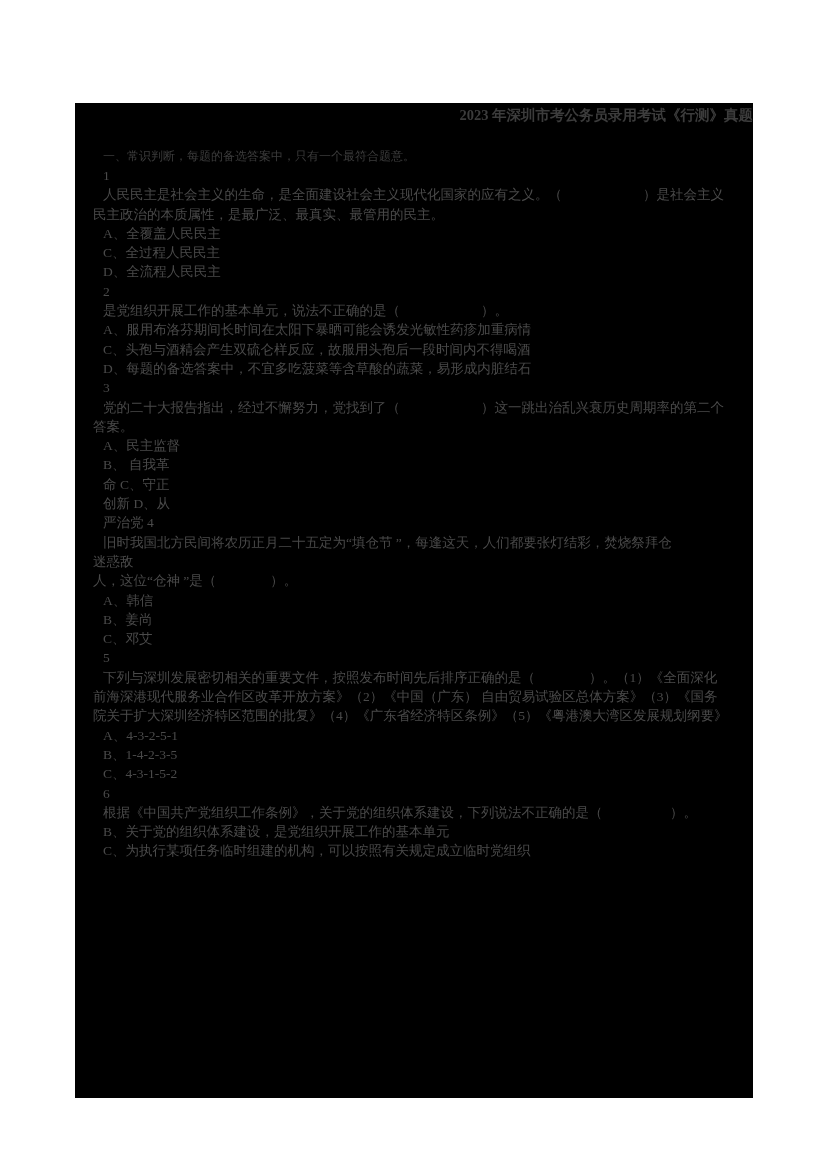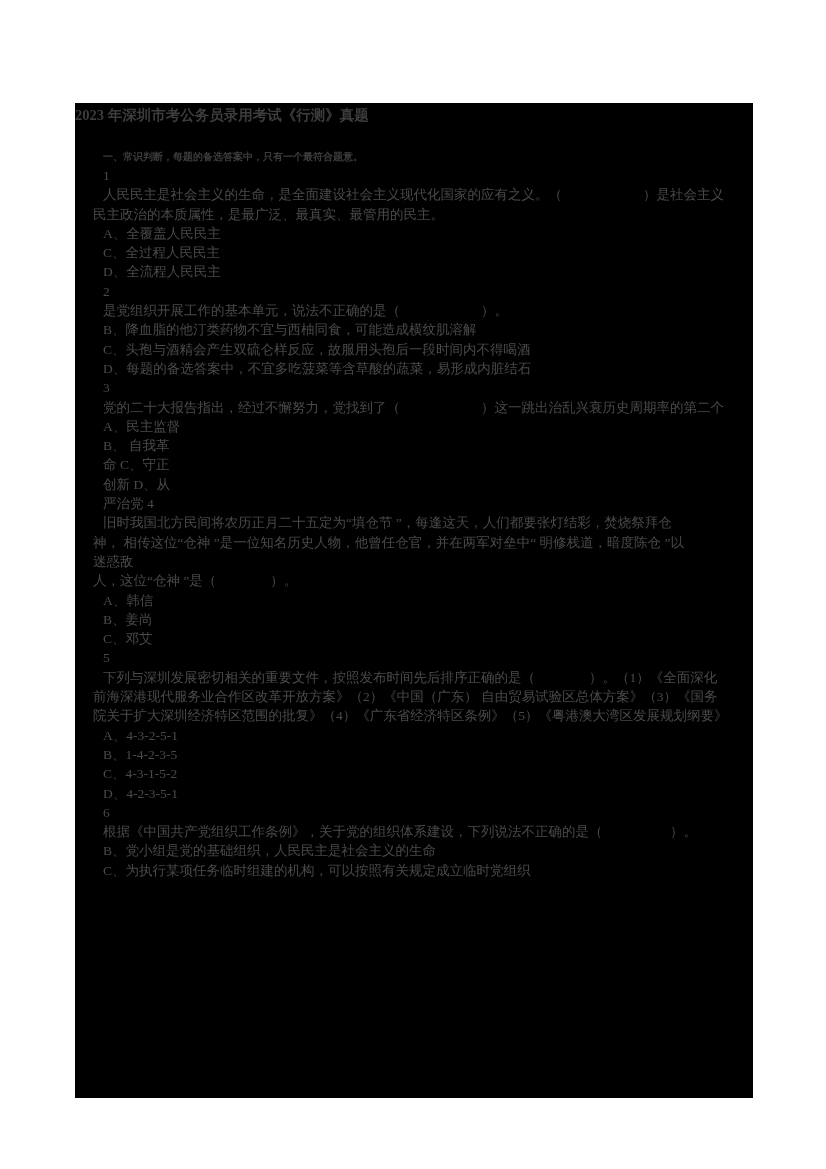--- a/index.html
+++ b/index.html
@@ -21,32 +21,32 @@
     position: absolute;
     left: 75px;
     top: 103px;
     width: 678px;
     height: 995px;
     background: #000000;
     overflow: hidden;
   }
   .doc-title {
     margin-top: 3px;
-    text-align: left;
+    text-align: right;
     font-size: 14.5px;
     font-weight: bold;
     color: #3c3c3c;
     line-height: 19px;
     white-space: pre;
   }
   .section-heading {
     margin-top: 22px;
     padding-left: 28px;
-    font-size: 10px;
-    font-weight: bold;
+    font-size: 12px;
+    font-weight: normal;
     color: #3c3c3c;
     line-height: 19px;
     white-space: pre;
   }
   .doc-lines {
     font-size: 13.5px;
     color: #4a4a4a;
   }
   .line {
     line-height: 19.3px;
@@ -67,44 +67,43 @@
     <div class="section-heading">一、常识判断，每题的备选答案中，只有一个最符合题意。</div>
     <div class="doc-lines">
         <div class="line ind">1</div>
         <div class="line ind">人民民主是社会主义的生命，是全面建设社会主义现代化国家的应有之义。（　　　　　　）是社会主义</div>
         <div class="line">民主政治的本质属性，是最广泛、最真实、最管用的民主。</div>
         <div class="line ind">A、全覆盖人民民主</div>
         <div class="line ind">C、全过程人民民主</div>
         <div class="line ind">D、全流程人民民主</div>
         <div class="line ind">2</div>
         <div class="line ind">是党组织开展工作的基本单元，说法不正确的是（　　　　　　）。</div>
-        <div class="line ind">B、降血脂的他汀类药物不宜与西柚同食，可能造成横纹肌溶解</div>
+        <div class="line ind">A、服用布洛芬期间长时间在太阳下暴晒可能会诱发光敏性药疹加重病情</div>
         <div class="line ind">C、头孢与酒精会产生双硫仑样反应，故服用头孢后一段时间内不得喝酒</div>
         <div class="line ind">D、每题的备选答案中，不宜多吃菠菜等含草酸的蔬菜，易形成内脏结石</div>
         <div class="line ind">3</div>
         <div class="line ind">党的二十大报告指出，经过不懈努力，党找到了（　　　　　　）这一跳出治乱兴衰历史周期率的第二个</div>
+        <div class="line">答案。</div>
         <div class="line ind">A、民主监督</div>
         <div class="line ind">B、 自我革</div>
         <div class="line ind">命 C、守正</div>
         <div class="line ind">创新 D、从</div>
         <div class="line ind">严治党 4</div>
         <div class="line ind">旧时我国北方民间将农历正月二十五定为“填仓节 ”，每逢这天，人们都要张灯结彩，焚烧祭拜仓</div>
-        <div class="line">神， 相传这位“仓神 ”是一位知名历史人物，他曾任仓官，并在两军对垒中“ 明修栈道，暗度陈仓 ”以</div>
         <div class="line">迷惑敌</div>
         <div class="line">人，这位“仓神 ”是（　　　　）。</div>
         <div class="line ind">A、韩信</div>
         <div class="line ind">B、姜尚</div>
         <div class="line ind">C、邓艾</div>
         <div class="line ind">5</div>
         <div class="line ind">下列与深圳发展密切相关的重要文件，按照发布时间先后排序正确的是（　　　　）。（1）《全面深化</div>
         <div class="line">前海深港现代服务业合作区改革开放方案》（2）《中国（广东） 自由贸易试验区总体方案》（3）《国务</div>
         <div class="line">院关于扩大深圳经济特区范围的批复》（4）《广东省经济特区条例》（5）《粤港澳大湾区发展规划纲要》</div>
         <div class="line ind">A、4-3-2-5-1</div>
         <div class="line ind">B、1-4-2-3-5</div>
         <div class="line ind">C、4-3-1-5-2</div>
-        <div class="line ind">D、4-2-3-5-1</div>
         <div class="line ind">6</div>
         <div class="line ind">根据《中国共产党组织工作条例》，关于党的组织体系建设，下列说法不正确的是（　　　　　）。</div>
-        <div class="line ind">B、党小组是党的基础组织，人民民主是社会主义的生命</div>
+        <div class="line ind">B、关于党的组织体系建设，是党组织开展工作的基本单元</div>
         <div class="line ind">C、为执行某项任务临时组建的机构，可以按照有关规定成立临时党组织</div>
       </div>
   </div>
 </div>
 
 </body></html>

